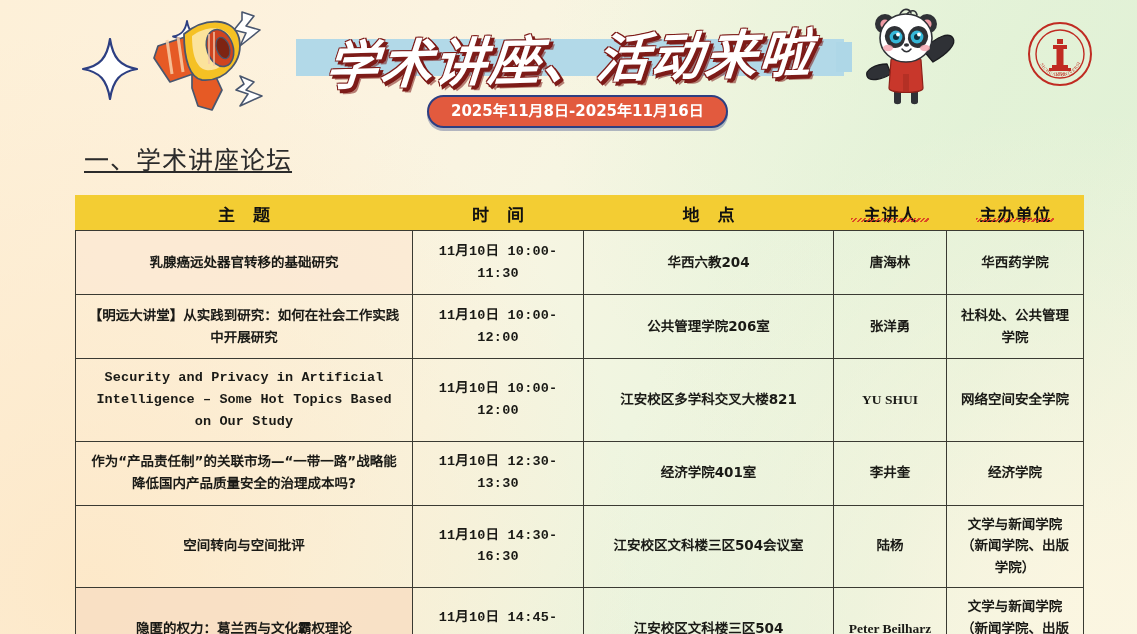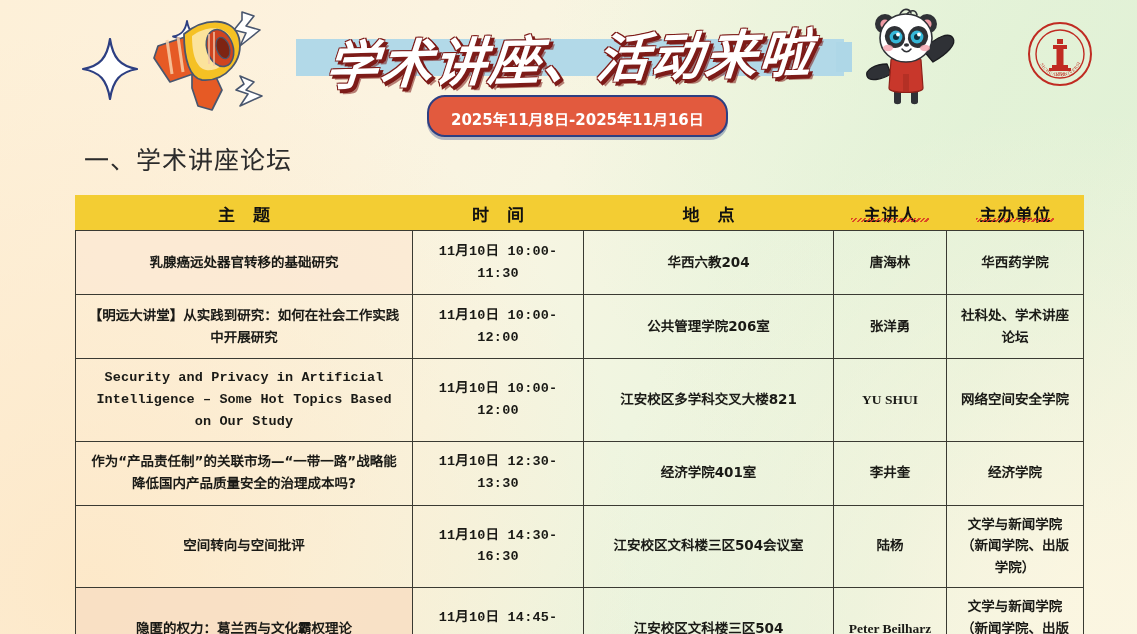--- a/index.html
+++ b/index.html
@@ -107,21 +107,21 @@
       -1px 1px 0 #7d1b18,
       5px 5px 0 rgba(125,27,24,0.55);
   }
 
   
   .date-badge {
     position: absolute;
     left: 427px;
     top: 95px;
     z-index: 4;
-    padding: 11px 22px 6px;
+    padding: 2px 22px 6px;
     border-radius: 18px;
     background: #e25a3e;
     border: 2.5px solid #2d3f82;
     color: #ffffff;
     font-size: 15px;
     font-weight: 700;
     letter-spacing: 0px;
     white-space: nowrap;
     box-shadow: 0 3px 0 0 rgba(45,63,130,0.35);
     font-family: "DejaVu Sans", "Liberation Sans", sans-serif;
@@ -162,20 +162,21 @@
   .section-heading {
     position: absolute;
     left: 84px;
     top: 140px;
     font-size: 25px;
     font-weight: 500;
     color: #2b2b2b;
     letter-spacing: 1px;
     font-family: "DejaVu Sans", "Liberation Sans", sans-serif;
     z-index: 3;
+    text-decoration: underline;
   }
 
   
   .table-wrap {
     position: absolute;
     left: 75px;
     top: 195px;
     width: 1008px;
     z-index: 2;
   }
@@ -407,21 +408,21 @@
           <td class="col-place">华西六教204</td>
           <td class="col-speaker">唐海林</td>
           <td class="col-org">华西药学院</td>
         </tr>
 
         <tr class="r2">
           <td class="col-topic">【明远大讲堂】从实践到研究：如何在社会工作实践中开展研究</td>
           <td class="col-time">11月10日 10:00-12:00</td>
           <td class="col-place">公共管理学院206室</td>
           <td class="col-speaker">张洋勇</td>
-          <td class="col-org">社科处、学术讲座论坛</td>
+          <td class="col-org">社科处、公共管理学院</td>
         </tr>
 
         <tr class="r3">
           <td class="col-topic latin">Security and Privacy in Artificial Intelligence – Some Hot Topics Based on Our Study</td>
           <td class="col-time">11月10日 10:00-12:00</td>
           <td class="col-place">江安校区多学科交叉大楼821</td>
           <td class="col-speaker">YU SHUI</td>
           <td class="col-org">网络空间安全学院</td>
         </tr>
 

